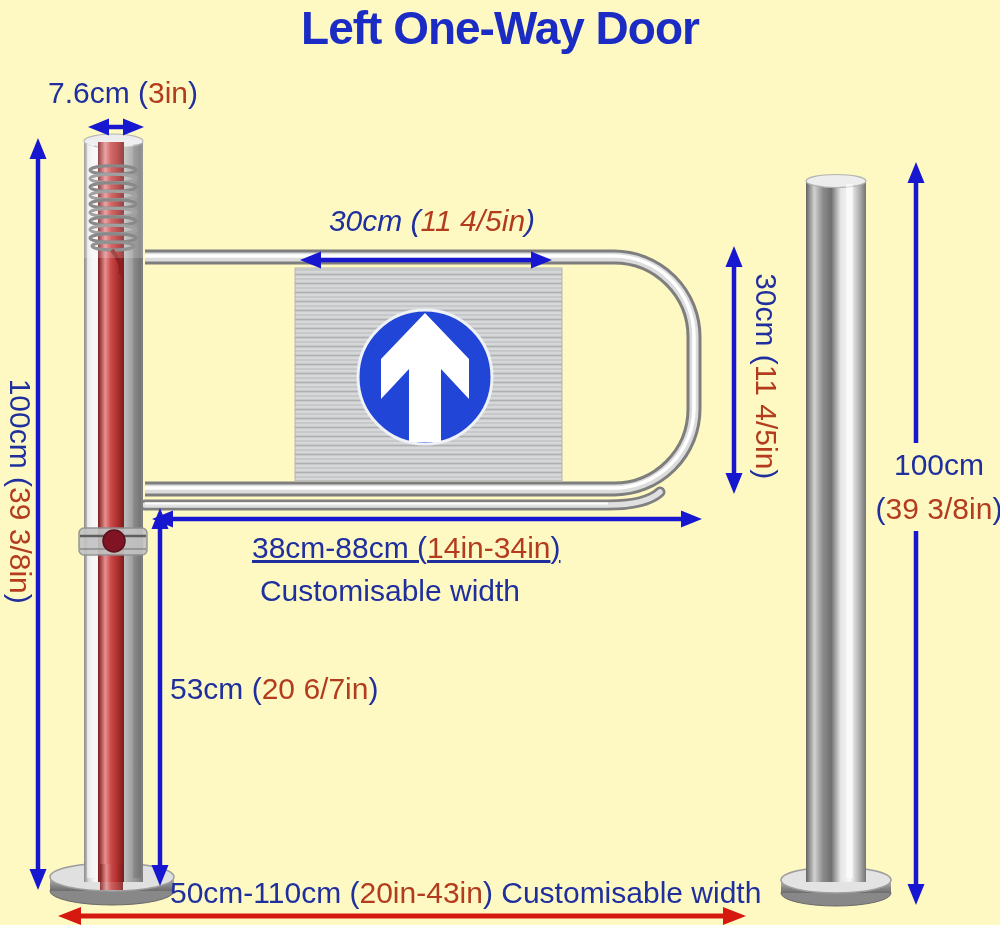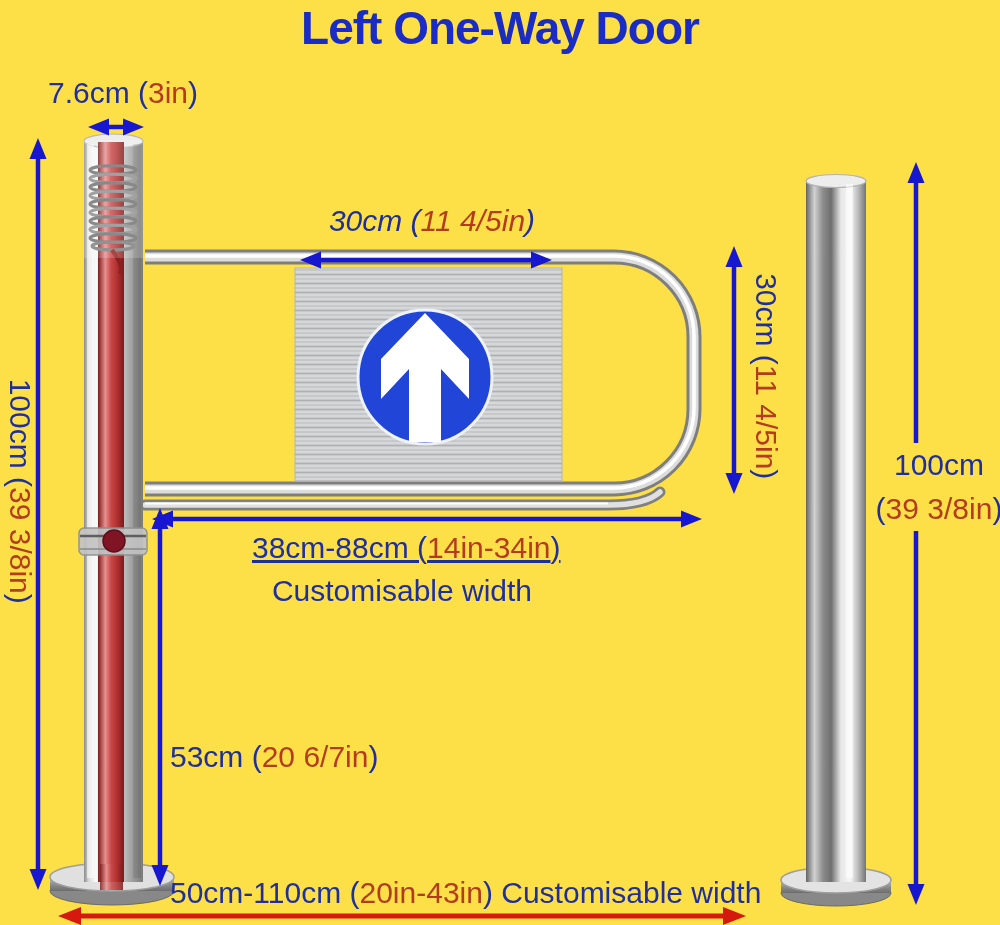--- a/index.html
+++ b/index.html
@@ -5,21 +5,21 @@
   :root{
     --title-blue:#1b2cc4;
     --label-blue:#1f2f9e;
     --label-red:#b43c1e;
     --arrow-blue:#1717d0;
     --arrow-red:#d6190e;
     --sign-blue:#2145d6;
   }
   html,body{margin:0;padding:0;background:#fff;}
   .canvas{
-    position:relative;width:1000px;height:925px;background:#fde047;overflow:hidden;
+    position:relative;width:1000px;height:925px;background:#fef9c3;overflow:hidden;
     font-family:"Liberation Sans",sans-serif;
   }
   .art{position:absolute;left:0;top:0;z-index:1;}
   .label{position:absolute;z-index:3;font-size:30px;line-height:1.15;color:var(--label-blue);white-space:nowrap;}
   .label .red{color:var(--label-red);}
   .center{text-align:center;}
   .rot{transform:rotate(90deg);transform-origin:center center;}
   .title{
     position:absolute;z-index:3;top:1px;left:0;width:100%;text-align:center;
     font-size:46px;font-weight:700;color:var(--title-blue);letter-spacing:-1px;
@@ -190,25 +190,25 @@
   </div>
 
   <div class="label center rot" style="left:-140px;top:474px;width:320px;">
     <span>100cm (</span><span class="red">39 3/8in</span><span>)</span>
   </div>
 
   <div class="label center" style="left:252px;top:531px;width:300px;text-decoration:underline;">
     <span>38cm-88cm (</span><span class="red">14in-34in</span><span>)</span>
   </div>
 
-  <div class="label center" style="left:252px;top:574px;width:300px;">
+  <div class="label center" style="left:240px;top:574px;width:300px;">
     <span>Customisable width</span>
   </div>
 
-  <div class="label" style="left:170px;top:740px;">
+  <div class="label" style="left:170px;top:672px;">
     <span>53cm (</span><span class="red">20 6/7in</span><span>)</span>
   </div>
 
   <div class="label center" style="left:864px;top:448px;width:150px;">
     <span>100cm</span>
   </div>
   <div class="label center" style="left:864px;top:492px;width:150px;">
     <span>(</span><span class="red">39 3/8in</span><span>)</span>
   </div>
 

